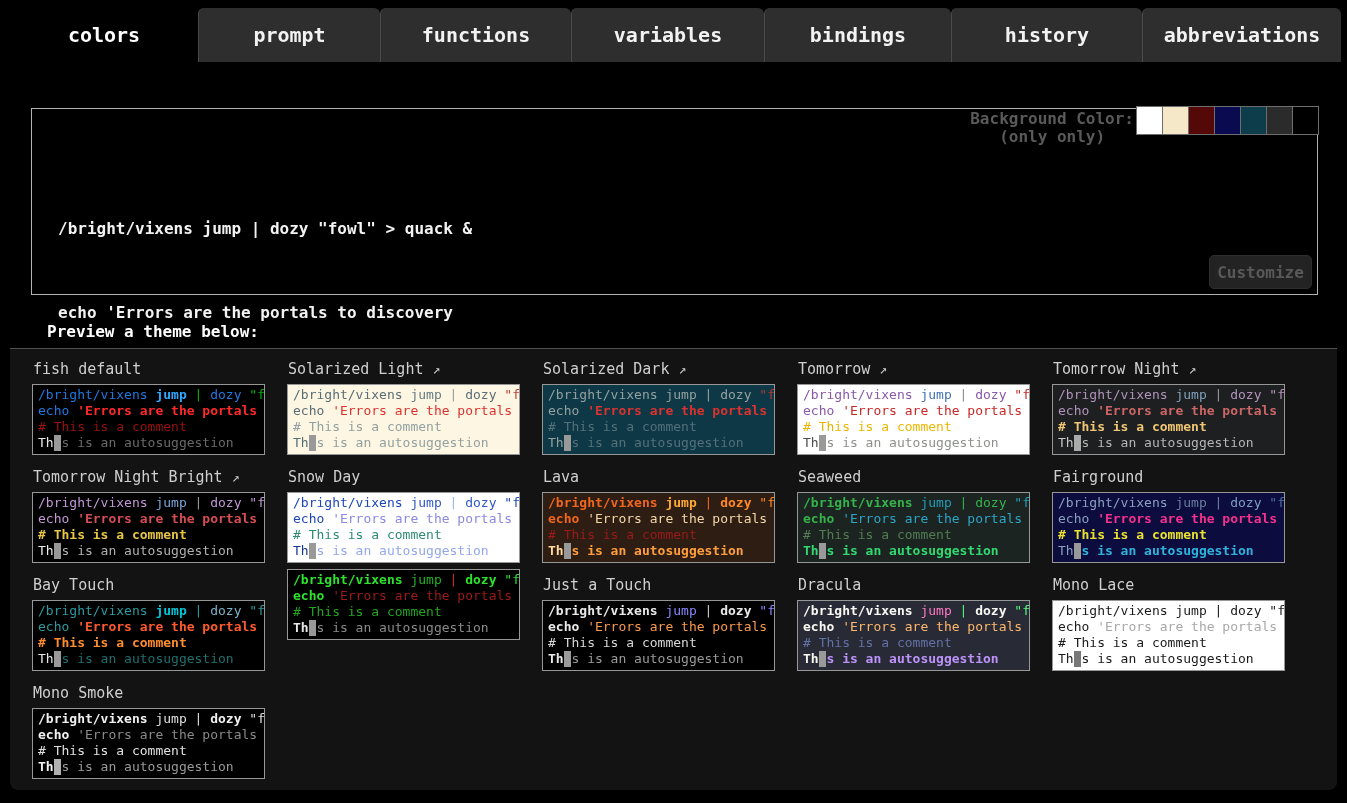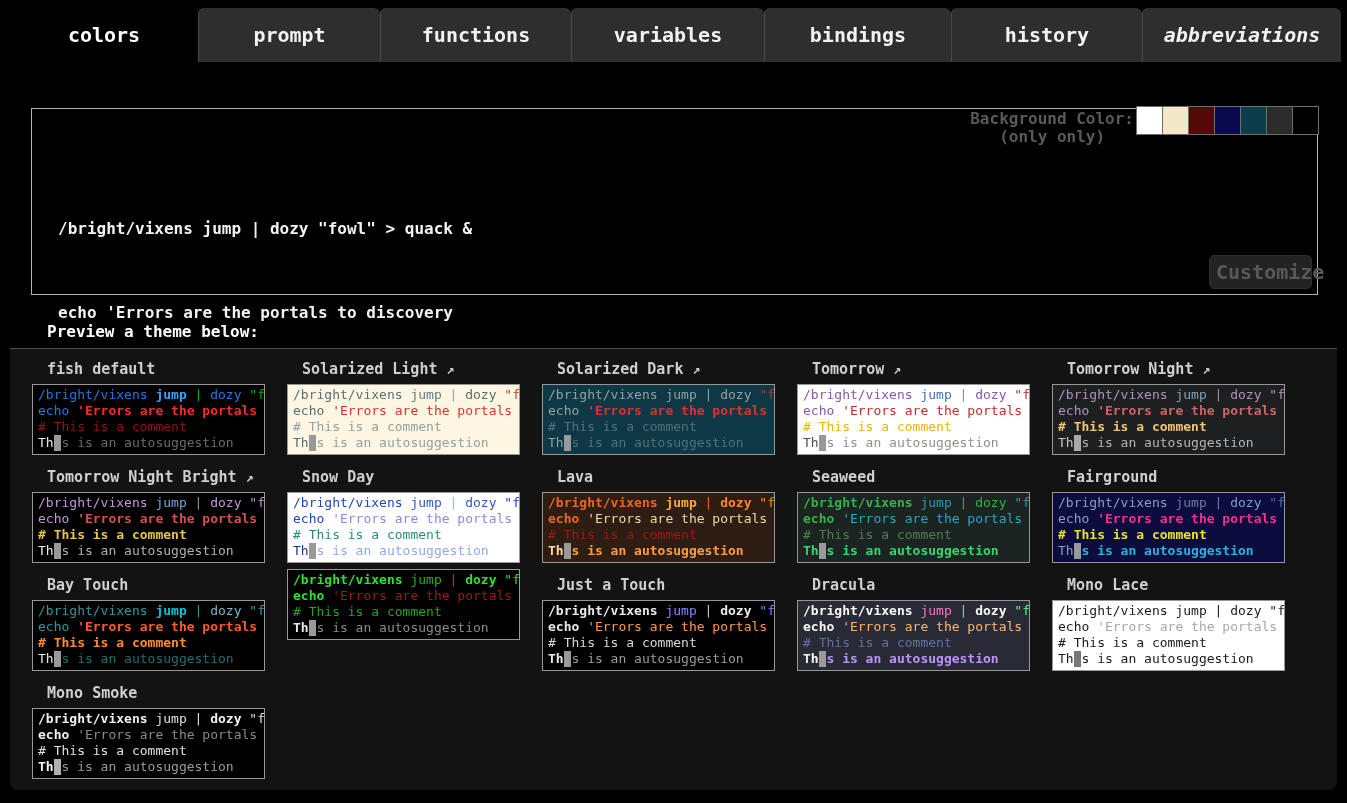--- a/index.html
+++ b/index.html
@@ -16,53 +16,53 @@
     box-sizing:border-box;
   }
   .tab:first-child{border-left:none;}
   .tab.active{background:#000;color:#ffffff;}
   .tab:nth-child(1){width:188px;}
   .tab:nth-child(2){width:182px;}
   .tab:nth-child(3){width:191px;}
   .tab:nth-child(4){width:193px;}
   .tab:nth-child(5){width:187px;}
   .tab:nth-child(6){width:191px;}
-  .tab:nth-child(7){width:199px;font-style:italic;}
+  .tab:nth-child(7){width:199px;}
   
   .terminal{
     position:absolute;left:31px;top:108px;width:1285px;height:185px;
     border:1px solid #b2b2b2;background:#000;box-sizing:content-box;
   }
   .bg-label{
     position:absolute;right:183px;top:1px;text-align:center;
     color:#5a5a5a;font-size:16px;font-weight:bold;line-height:18px;white-space:nowrap;
   }
   .swatches{position:absolute;right:-2px;top:-3px;display:flex;}
   .swatch{width:25px;height:27px;border:1px solid #6e6e6e;margin-left:-1px;cursor:pointer;}
   .demo-lines{
     position:absolute;left:26px;top:50px;font-size:16px;font-weight:bold;
     color:#f2f2f2;line-height:28px;white-space:pre;
   }
   .cursor{display:inline-block;}
   .cursor .hid{color:transparent;}
   .customize{
     position:absolute;right:5px;bottom:5px;width:103px;height:34px;
-    background:#232323;color:#595959;font-family:inherit;font-weight:bold;font-size:20px;
+    background:#232323;color:#595959;font-family:inherit;font-weight:bold;font-size:16px;
     border:1px solid #2d2d2d;border-radius:5px;cursor:pointer;
   }
   
   .themes-heading{position:absolute;left:47px;top:322px;color:#fff;font-weight:bold;font-size:16px;}
   .themes-area{
     position:absolute;left:10px;top:348px;width:1327px;height:442px;
     background:#131313;border-top:1px solid #505050;border-radius:0 0 8px 8px;
     box-sizing:border-box;
   }
   .themes-grid{display:grid;grid-template-columns:repeat(5,255px);grid-auto-rows:108px;padding:4px 0 0 22px;}
   .theme-title{
-    color:#cfcfcf;font-size:15px;font-weight:bold;height:21px;margin:7px 0 3px 15px;white-space:nowrap;
+    color:#cfcfcf;font-size:15px;font-weight:normal;height:21px;margin:7px 0 3px 1px;white-space:nowrap;
   }
   .t-arrow{margin-left:9px;font-size:13px;color:#cfcfcf;}
   .theme-box{
     width:233px;height:71px;border:1px solid #979797;box-sizing:border-box;
     padding:2px 5px;font-size:13px;line-height:16px;white-space:pre;overflow:hidden;cursor:pointer;
   }
   .theme-box .b{font-weight:bold;}
 </style>
 </head>
 <body>

